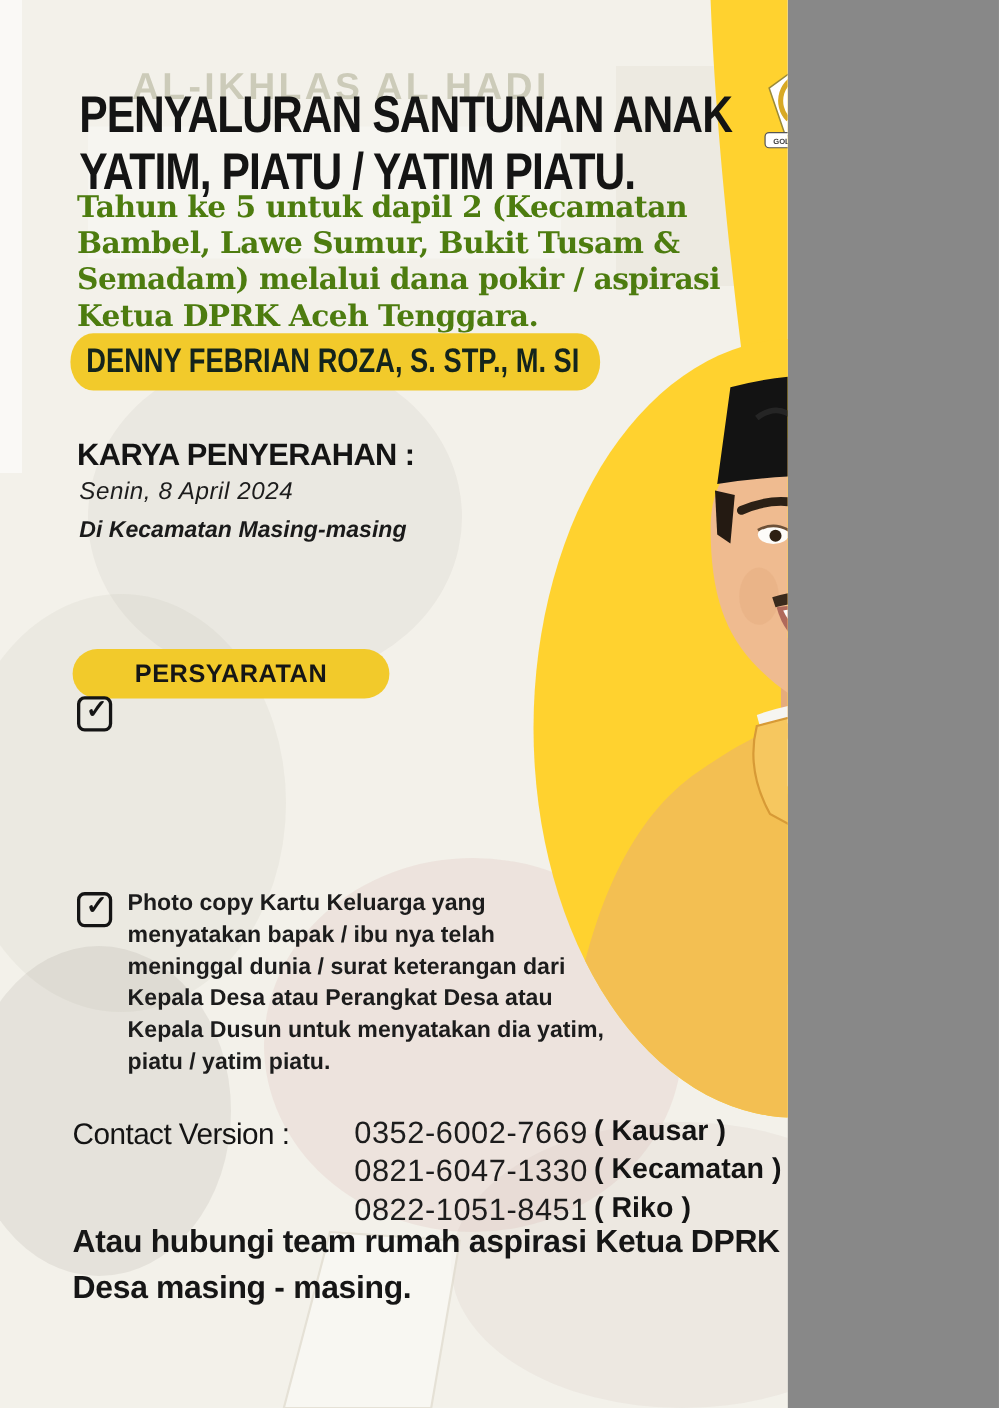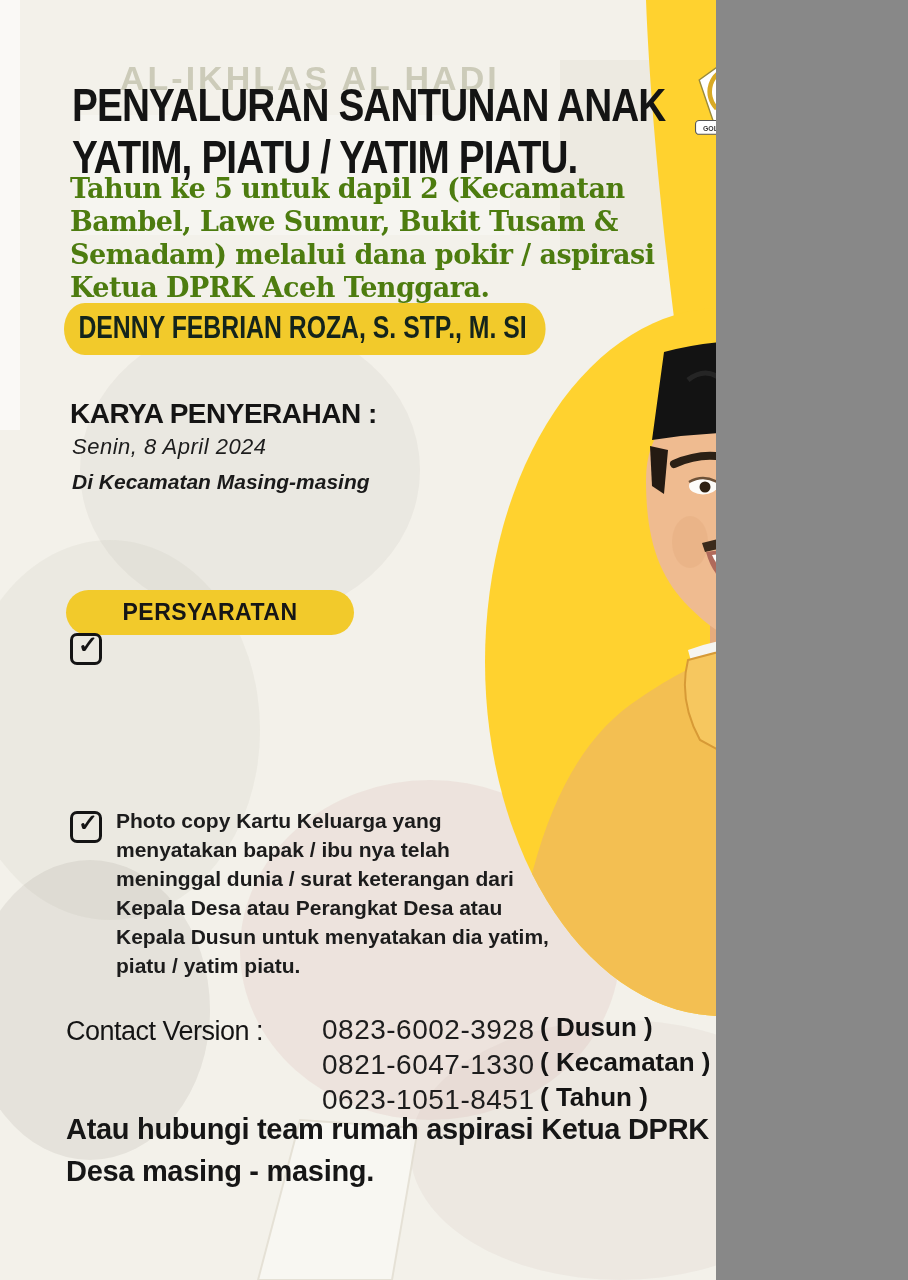--- a/index.html
+++ b/index.html
@@ -225,24 +225,24 @@
     <span>✓</span>
   </div>
 
   <div class="abs check cb2">
     <span>✓</span>
   </div>
   <div class="abs req-item ri2">Photo copy Kartu Keluarga yang menyatakan bapak / ibu nya telah meninggal dunia / surat keterangan dari Kepala Desa atau Perangkat Desa atau Kepala Dusun untuk menyatakan dia yatim, piatu / yatim piatu.</div>
 
   <div class="abs contact-h">Contact Version :</div>
 
-  <div class="abs phone" style="left:322px;top:1014px">0823-6002-3928</div>
-  <div class="abs pname" style="left:540px;top:1012px">( Dusun )</div>
+  <div class="abs phone" style="left:322px;top:1014px">0352-6002-7669</div>
+  <div class="abs pname" style="left:540px;top:1012px">( Kausar )</div>
 
   <div class="abs phone" style="left:322px;top:1049px">0821-6047-1330</div>
   <div class="abs pname" style="left:540px;top:1047px">( Kecamatan )</div>
 
-  <div class="abs phone" style="left:322px;top:1084px">0623-1051-8451</div>
-  <div class="abs pname" style="left:540px;top:1082px">( Tahun )</div>
+  <div class="abs phone" style="left:322px;top:1084px">0822-1051-8451</div>
+  <div class="abs pname" style="left:540px;top:1082px">( Riko )</div>
 
   <div class="abs footer">Atau hubungi team rumah aspirasi Ketua DPRK di Desa masing - masing.</div>
 
 </div>
 
 </body></html>

